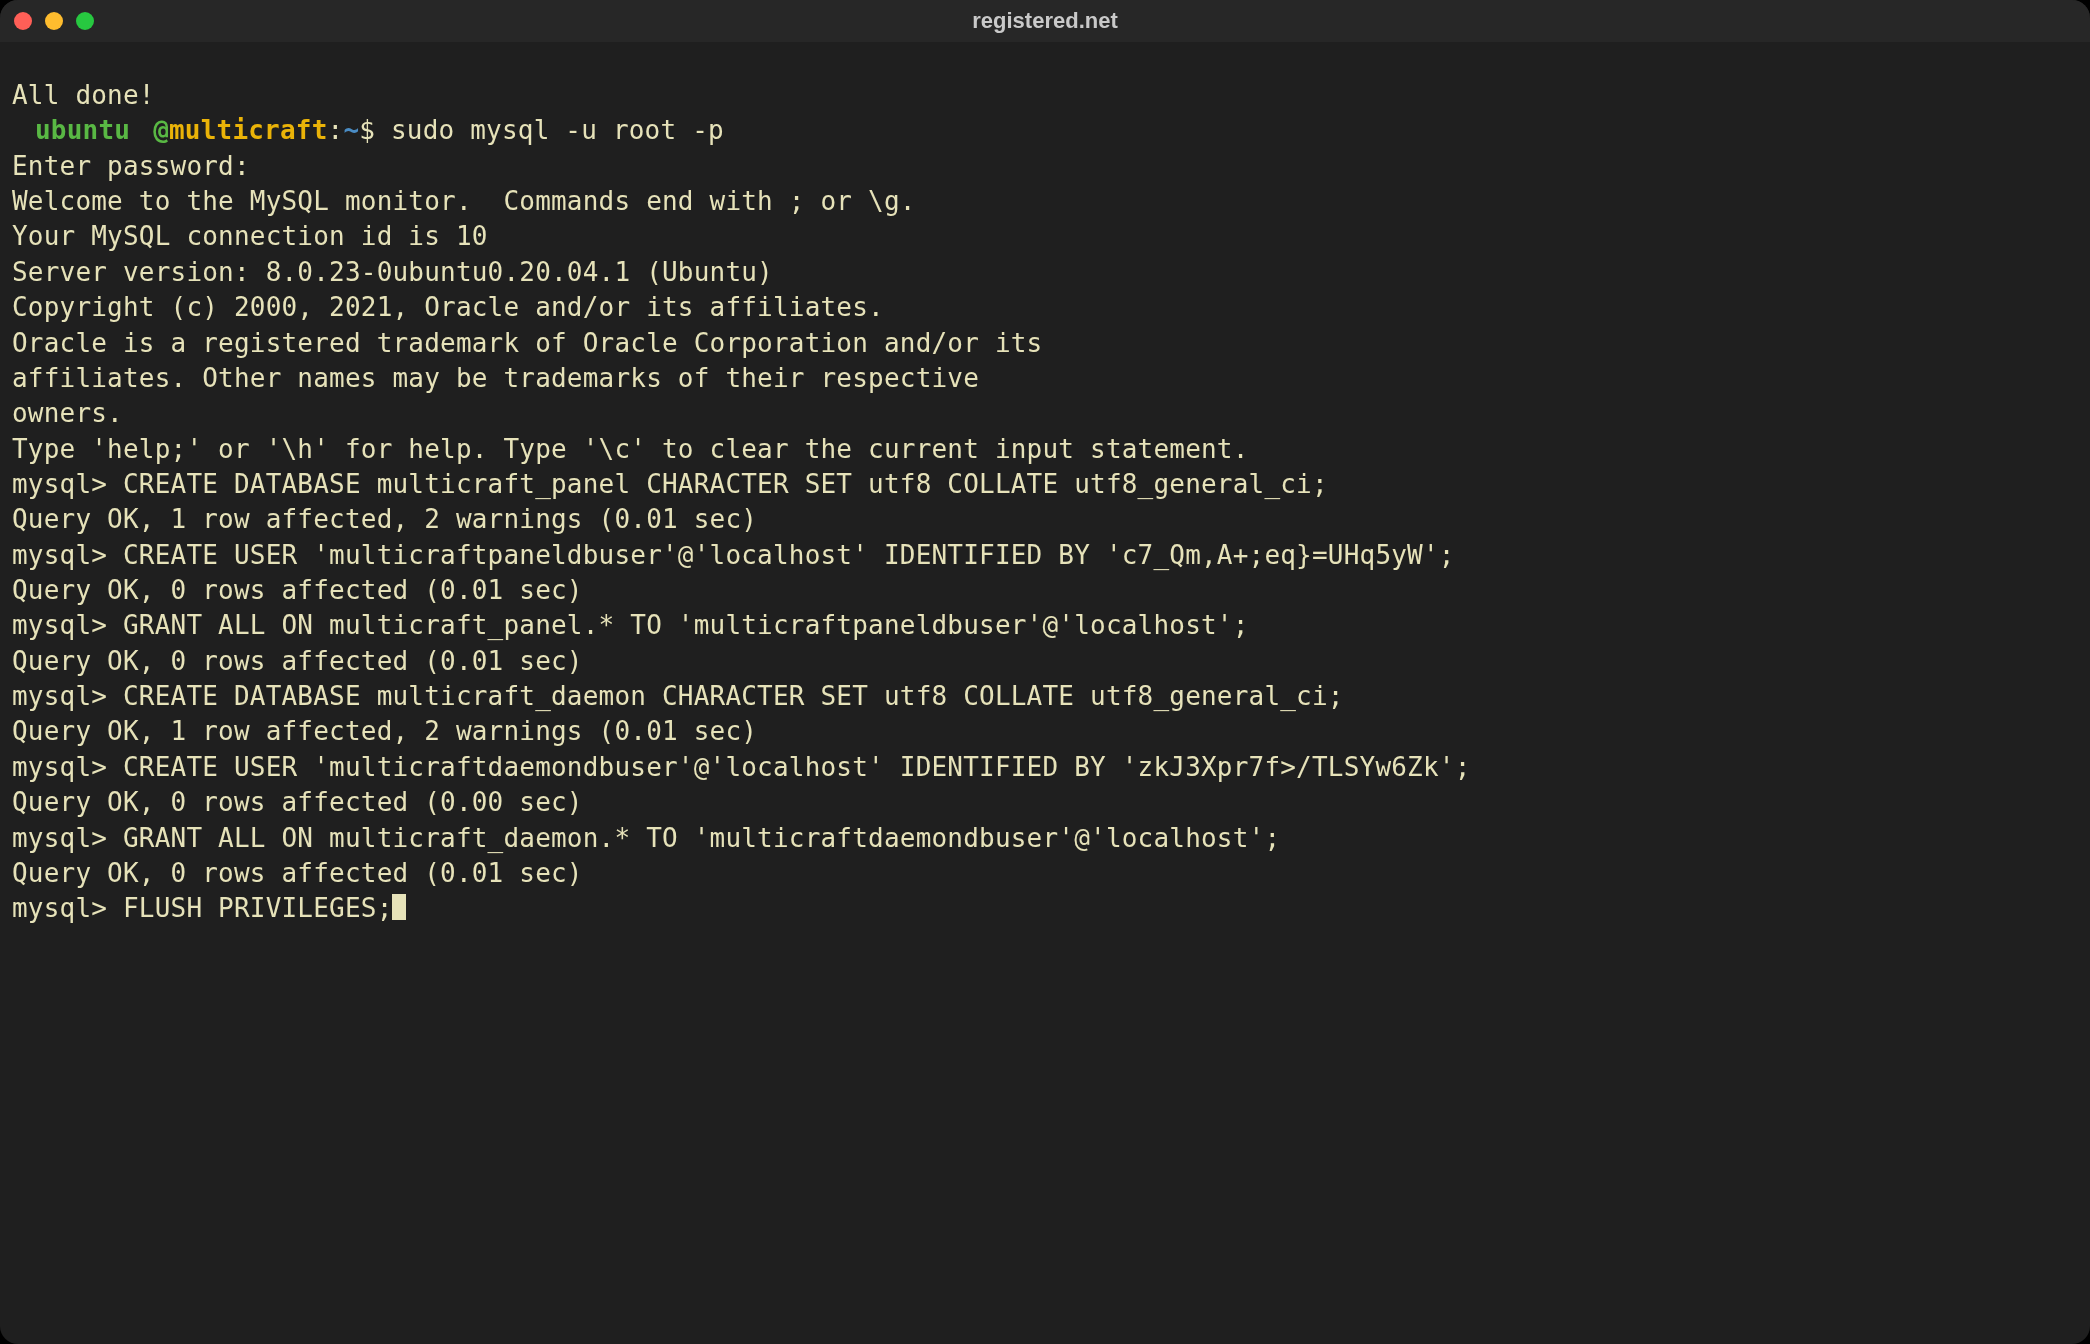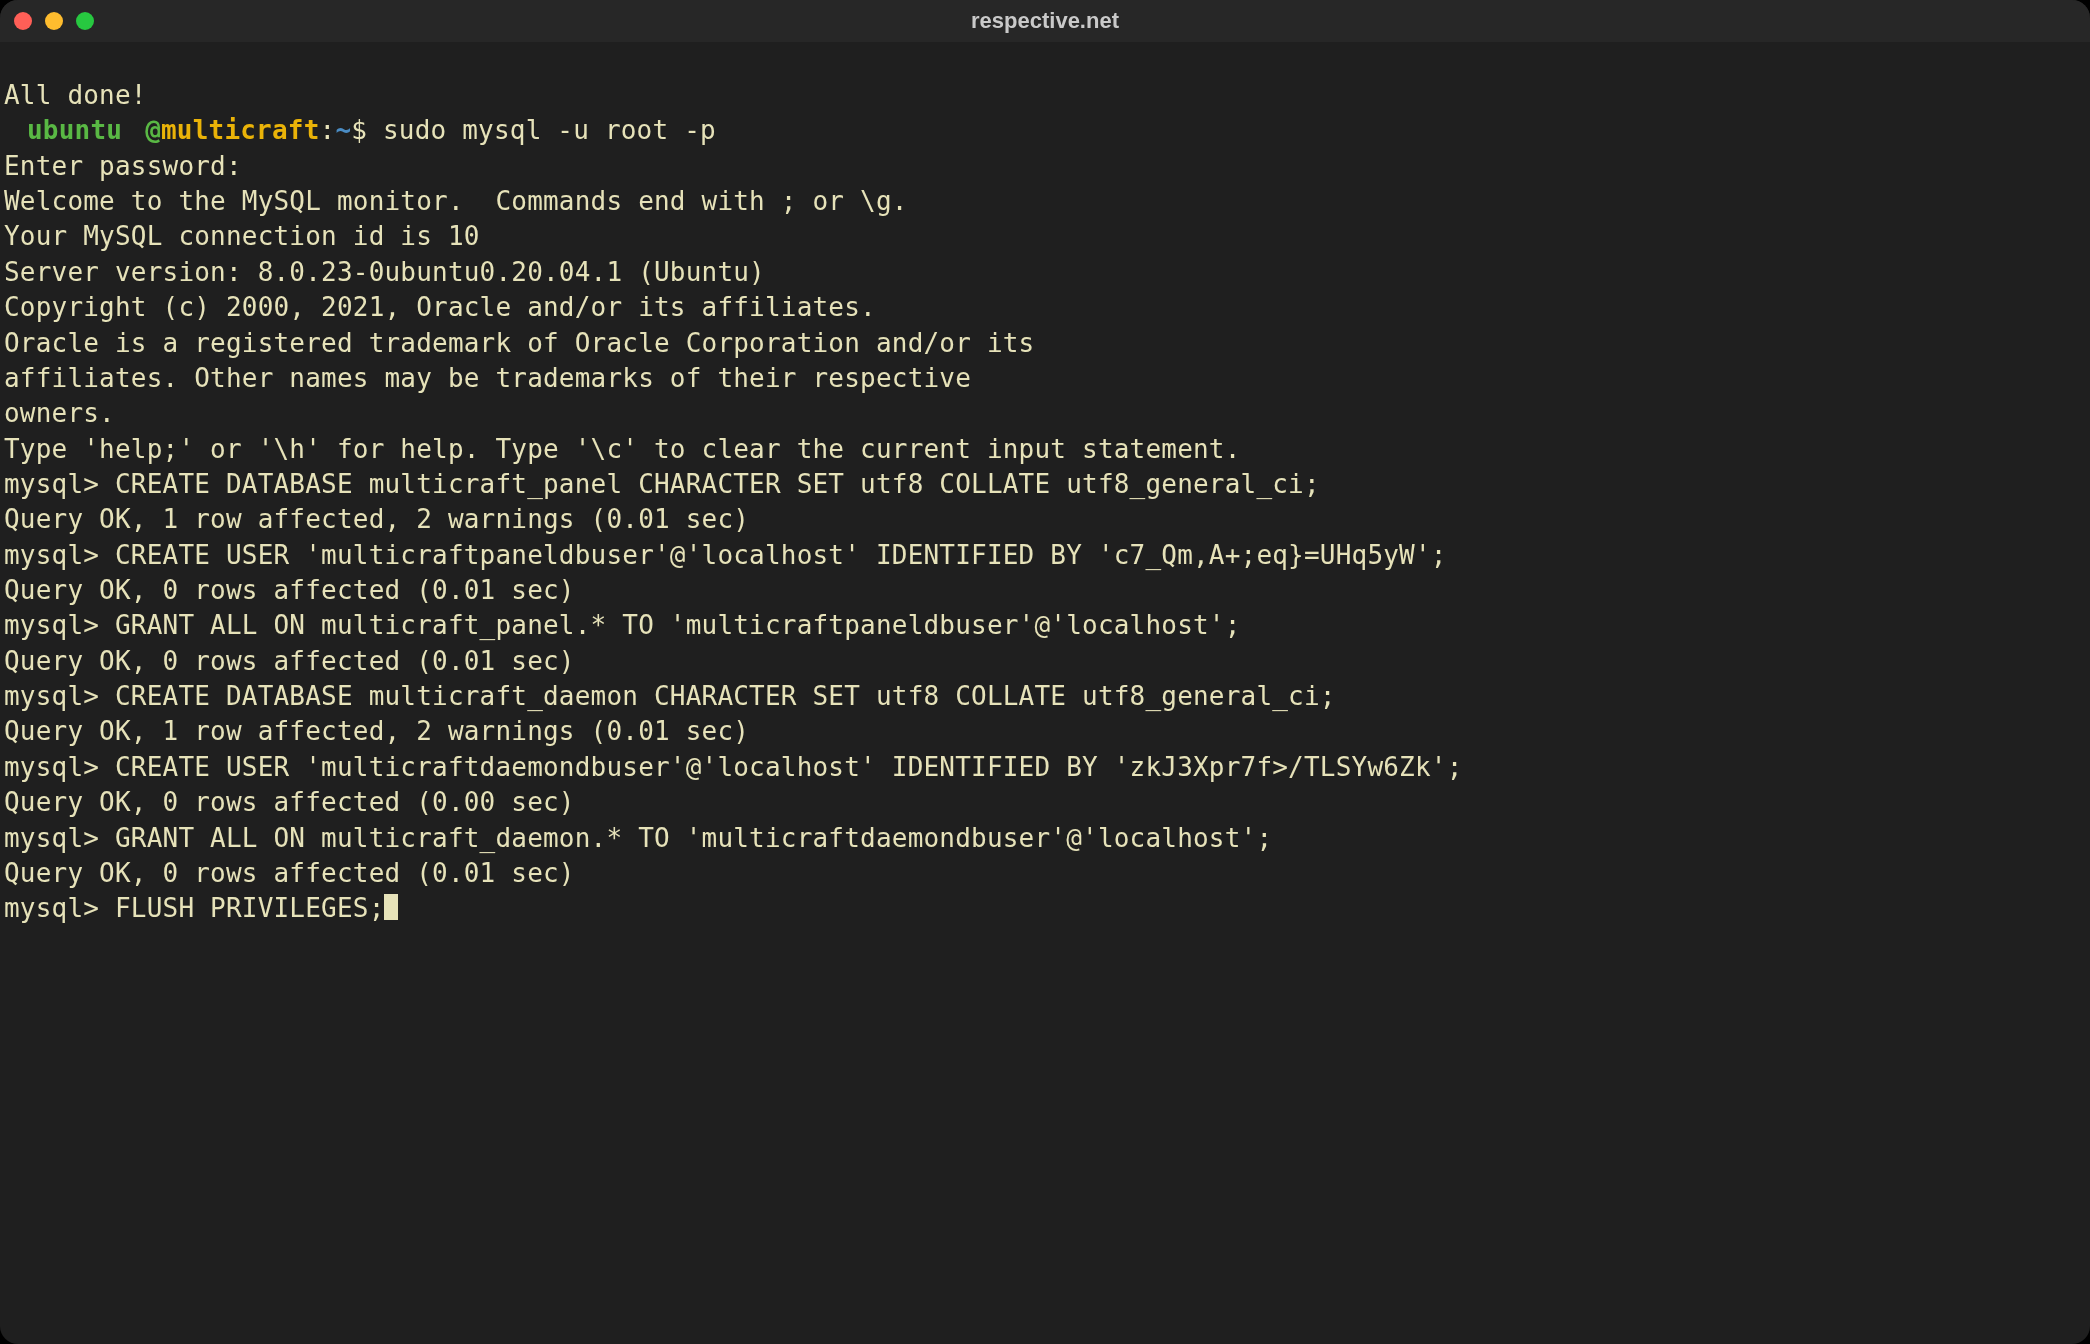--- a/index.html
+++ b/index.html
@@ -47,21 +47,21 @@
       left: 0; right: 0;
       text-align: center;
       color: #c9c9c9;
       font-size: 22px;
       font-weight: 600;
       font-family: -apple-system, BlinkMacSystemFont, "Segoe UI", sans-serif;
       pointer-events: none;
     }
     .terminal-body {
       flex: 1;
-      padding: 36px 12px 0 4px;
+      padding: 36px 12px 0 12px;
       color: #e6e2b9;
       font-size: 26px;
       line-height: 1.36;
       white-space: pre;
       font-weight: 500;
       letter-spacing: 0.2px;
     }
     .prompt-user { color: #59b844; font-weight: 700; margin-left: 23px; }
     .prompt-host { color: #eab308; font-weight: 700; }
     .prompt-path { color: #4a8cc4; font-weight: 700; }
@@ -78,16 +78,16 @@
 </head>
 <body>
 
 <div class="terminal-window">
   <div class="titlebar">
     <div class="traffic-lights">
       <div class="tl-dot tl-close"></div>
       <div class="tl-dot tl-min"></div>
       <div class="tl-dot tl-max"></div>
     </div>
-    <div class="titlebar-title">respective.net</div>
+    <div class="titlebar-title">registered.net</div>
   </div>
   <div class="terminal-body"><span class="line">All done!</span><span class="line"><span class="prompt-user">ubuntu</span><span class="prompt-user">@</span><span class="prompt-host">multicraft</span><span class="prompt-dollar">:</span><span class="prompt-path">~</span><span class="prompt-dollar">$ </span><span>sudo mysql -u root -p</span></span><span class="line">Enter password:</span><span class="line">Welcome to the MySQL monitor.  Commands end with ; or \g.</span><span class="line">Your MySQL connection id is 10</span><span class="line">Server version: 8.0.23-0ubuntu0.20.04.1 (Ubuntu)</span><span class="line"></span><span class="line">Copyright (c) 2000, 2021, Oracle and/or its affiliates.</span><span class="line"></span><span class="line">Oracle is a registered trademark of Oracle Corporation and/or its</span><span class="line">affiliates. Other names may be trademarks of their respective</span><span class="line">owners.</span><span class="line"></span><span class="line">Type 'help;' or '\h' for help. Type '\c' to clear the current input statement.</span><span class="line"></span><span class="line">mysql&gt; CREATE DATABASE multicraft_panel CHARACTER SET utf8 COLLATE utf8_general_ci;</span><span class="line">Query OK, 1 row affected, 2 warnings (0.01 sec)</span><span class="line"></span><span class="line">mysql&gt; CREATE USER 'multicraftpaneldbuser'@'localhost' IDENTIFIED BY 'c7_Qm,A+;eq}=UHq5yW';</span><span class="line">Query OK, 0 rows affected (0.01 sec)</span><span class="line"></span><span class="line">mysql&gt; GRANT ALL ON multicraft_panel.* TO 'multicraftpaneldbuser'@'localhost';</span><span class="line">Query OK, 0 rows affected (0.01 sec)</span><span class="line"></span><span class="line">mysql&gt; CREATE DATABASE multicraft_daemon CHARACTER SET utf8 COLLATE utf8_general_ci;</span><span class="line">Query OK, 1 row affected, 2 warnings (0.01 sec)</span><span class="line"></span><span class="line">mysql&gt; CREATE USER 'multicraftdaemondbuser'@'localhost' IDENTIFIED BY 'zkJ3Xpr7f&gt;/TLSYw6Zk';</span><span class="line">Query OK, 0 rows affected (0.00 sec)</span><span class="line"></span><span class="line">mysql&gt; GRANT ALL ON multicraft_daemon.* TO 'multicraftdaemondbuser'@'localhost';</span><span class="line">Query OK, 0 rows affected (0.01 sec)</span><span class="line"></span><span class="line"><span>mysql&gt; FLUSH PRIVILEGES;</span><span class="cursor"></span></span></div>
 </div>
 
 </body></html>

